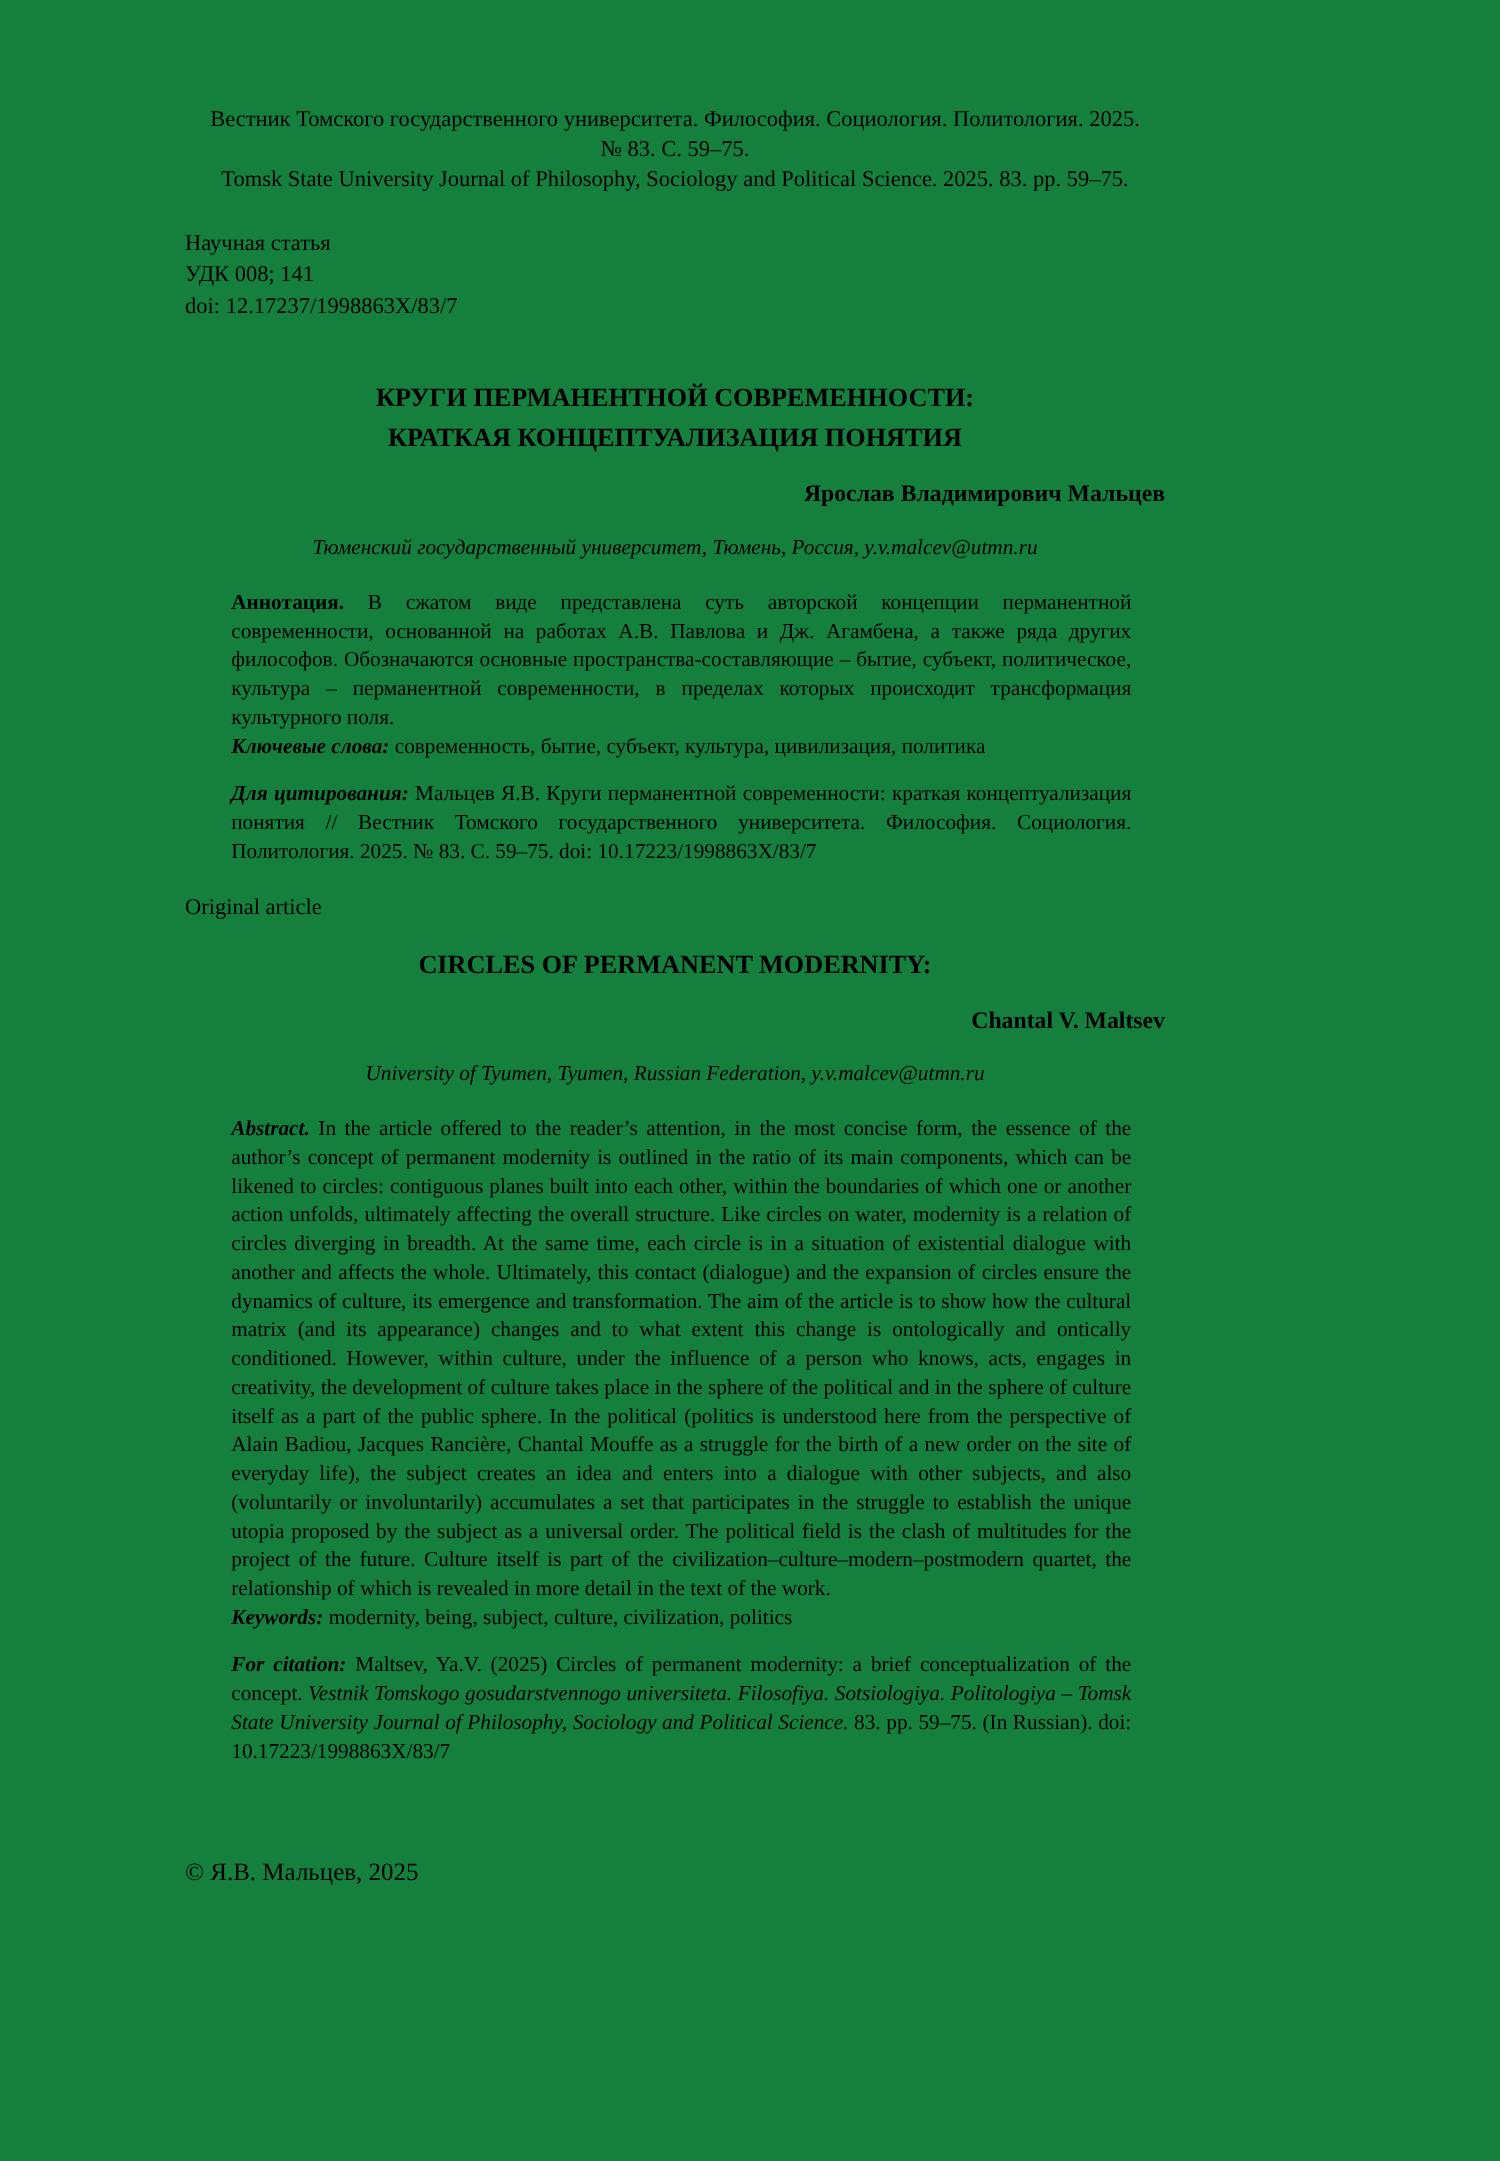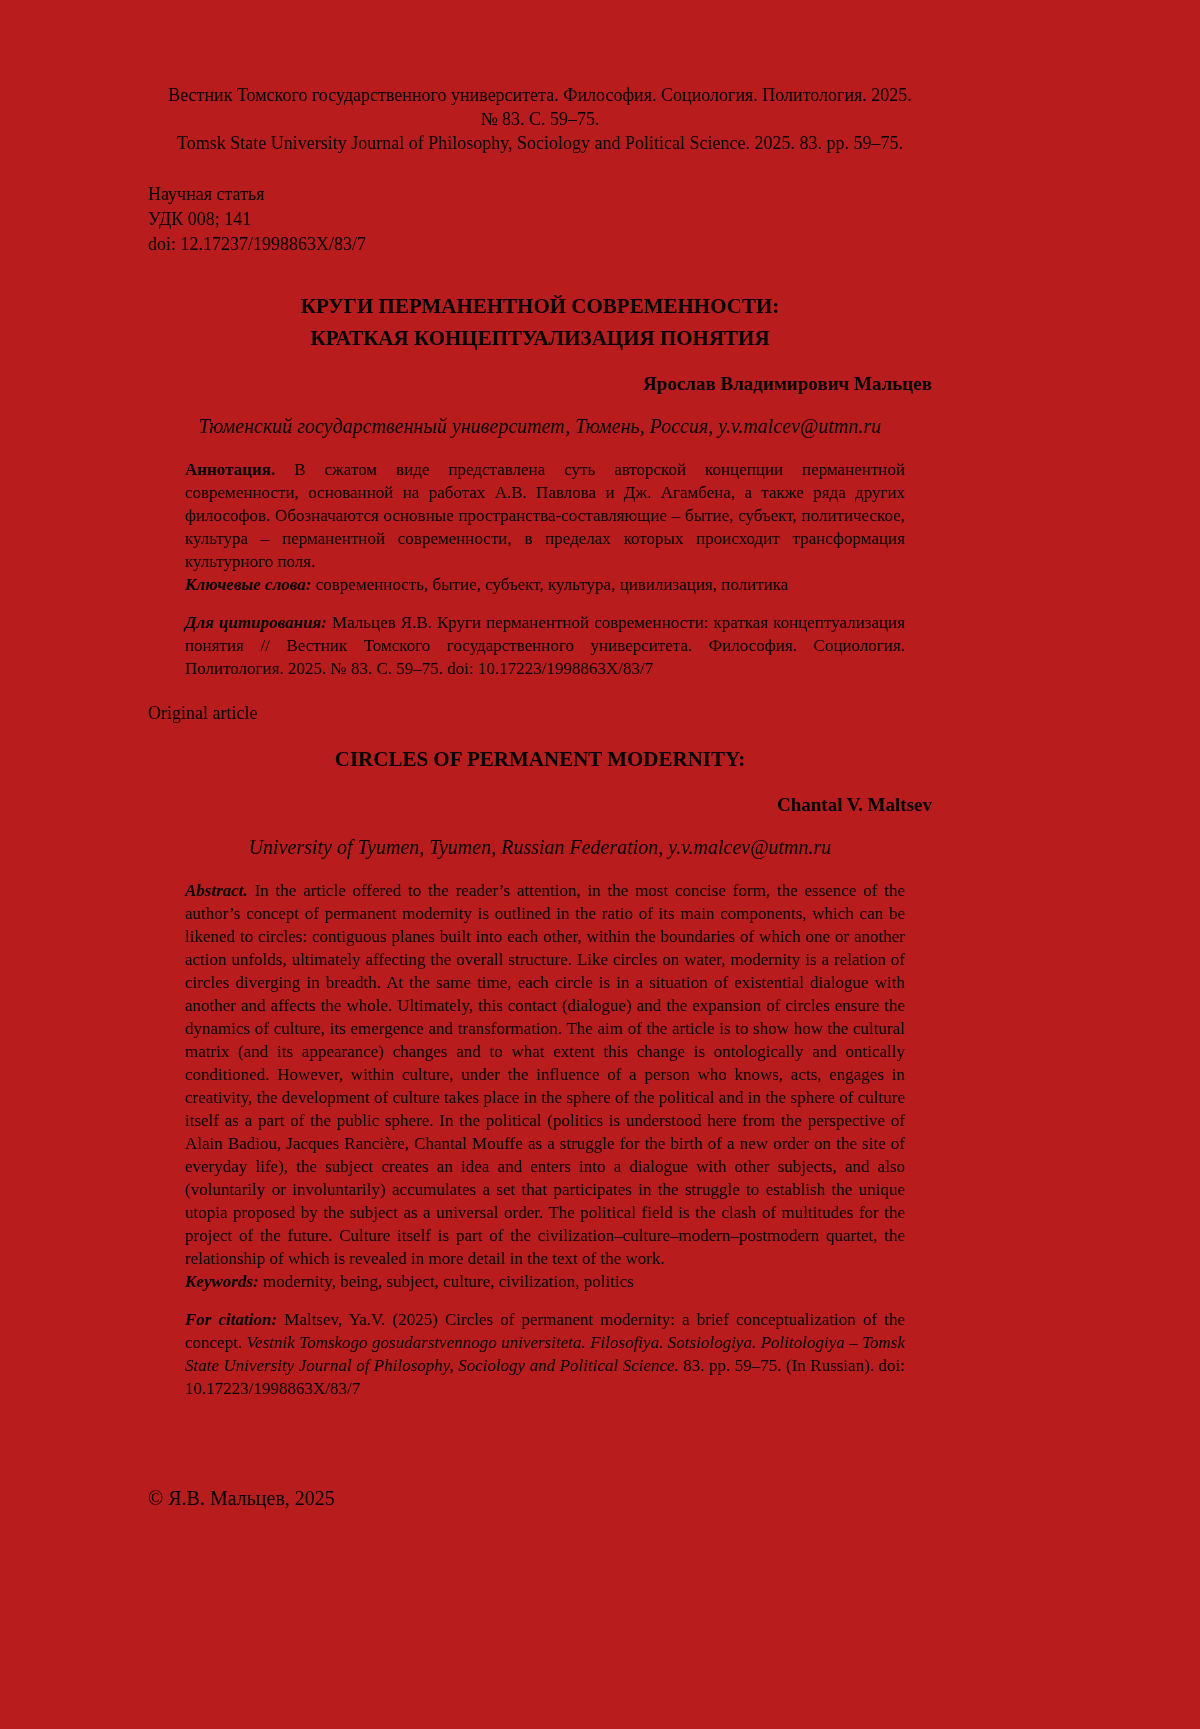--- a/index.html
+++ b/index.html
@@ -6,50 +6,50 @@
   html, body { background: #ffffff; }
   body {
     width: 1200px;
     font-family: "Liberation Serif", serif;
     color: #000000;
   }
   .page {
     position: relative;
     width: 1200px;
     height: 1729px;
-    background: #b91c1c;
+    background: #15803d;
     padding: 83px 0 0 148px;
     overflow: hidden;
   }
   .content { width: 784px; }
 
   .journal-header { text-align: center; font-size: 18px; line-height: 24px; }
   .meta { margin-top: 27px; font-size: 18px; line-height: 25px; }
 
   .title-ru, .title-en {
-    margin-top: 33px;
+    margin-top: 45px;
     text-align: center;
     font-size: 21px;
     line-height: 32px;
     font-weight: bold;
   }
   .title-en { margin-top: 17px; }
 
   .author {
     margin-top: 17px;
     text-align: right;
     font-size: 19px;
     font-weight: bold;
     line-height: 26px;
   }
   .affiliation {
     margin-top: 17px;
     text-align: center;
     font-style: italic;
-    font-size: 20px;
+    font-size: 17px;
     line-height: 24px;
   }
 
   .abstract-block, .citation-block {
     margin: 20px 27px 0 37px;
     text-align: justify;
     font-size: 17px;
     line-height: 23px;
   }
   .citation-block { margin-top: 15px; }

